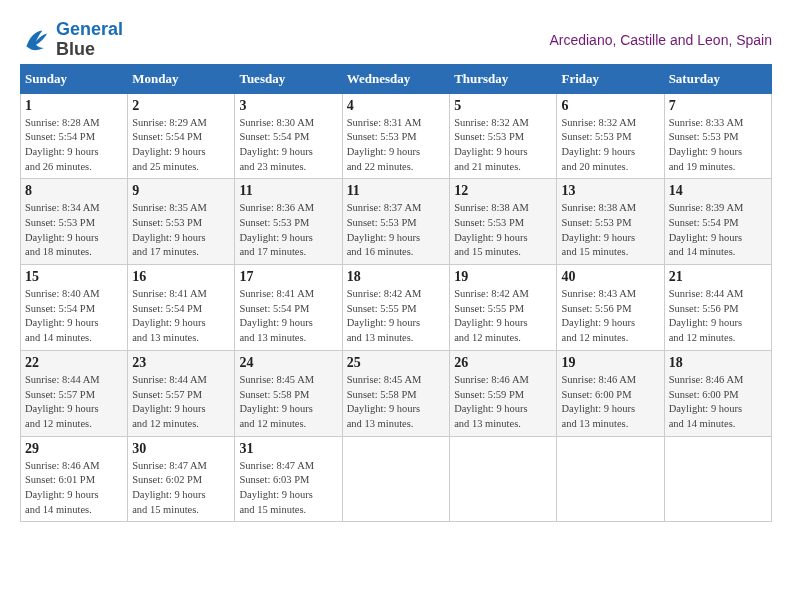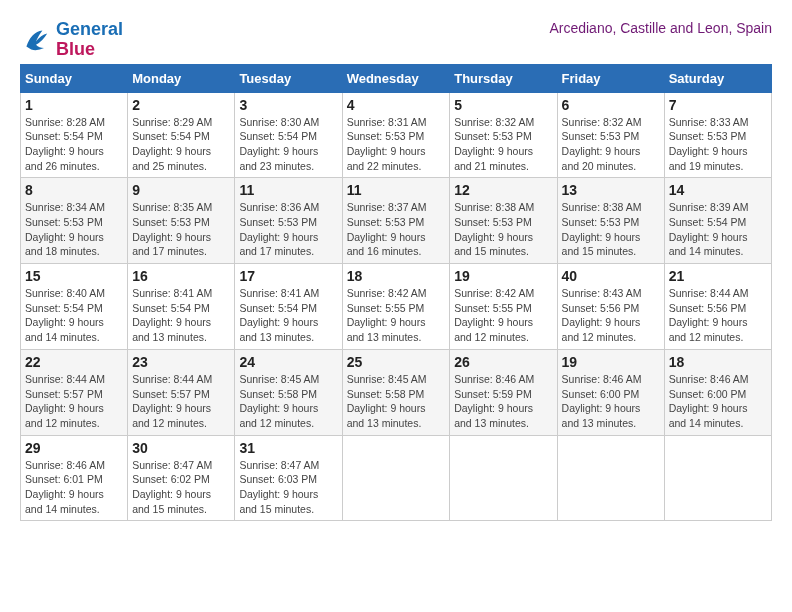--- a/index.html
+++ b/index.html
@@ -6,21 +6,21 @@
     body {
       font-family: Arial, sans-serif;
       background: #fff;
       width: 792px;
       min-height: 612px;
       padding: 20px;
     }
     .header-top {
       display: flex;
       justify-content: space-between;
-      align-items: flex-start;
+      align-items: center;
       margin-bottom: 4px;
     }
     .logo {
       display: flex;
       align-items: center;
       gap: 4px;
     }
     .logo-text {
       font-size: 18px;
       font-weight: bold;
@@ -43,20 +43,21 @@
       color: #333;
     }
     .subtitle {
       font-size: 14px;
       color: #701a75;
     }
     .calendar {
       width: 100%;
       border-collapse: collapse;
       font-size: 11px;
+      font-family: Liberation Serif, serif;
     }
     .calendar thead tr th {
       background-color: #2a6db5;
       color: #fff;
       padding: 6px 4px;
       text-align: left;
       font-size: 13px;
       font-weight: bold;
       border: 1px solid #2a6db5;
     }
@@ -89,21 +90,21 @@
 </head>
 <body>
 
 <div class="header-top">
   <div class="logo">
     <svg class="logo-bird" viewBox="0 0 40 40">
       <path d="M8 28 Q14 10 28 8 Q22 16 20 22 Q26 14 34 12 Q28 22 20 26 Q24 30 30 30 Q22 34 14 32 Z" fill="#1a6eb5"></path>
     </svg>
     <div class="logo-text">
       <div><span>General</span></div>
-      <div><span style="color:#be185d;">Blue</span></div>
+      <div><span style="color:#404040;">Blue</span></div>
     </div>
   </div>
   <div class="title-block">
     <div class="subtitle">Arcediano, Castille and Leon, Spain</div>
   </div>
 </div>
 
 <table class="calendar">
   <thead>
     <tr id="calendar-header">

